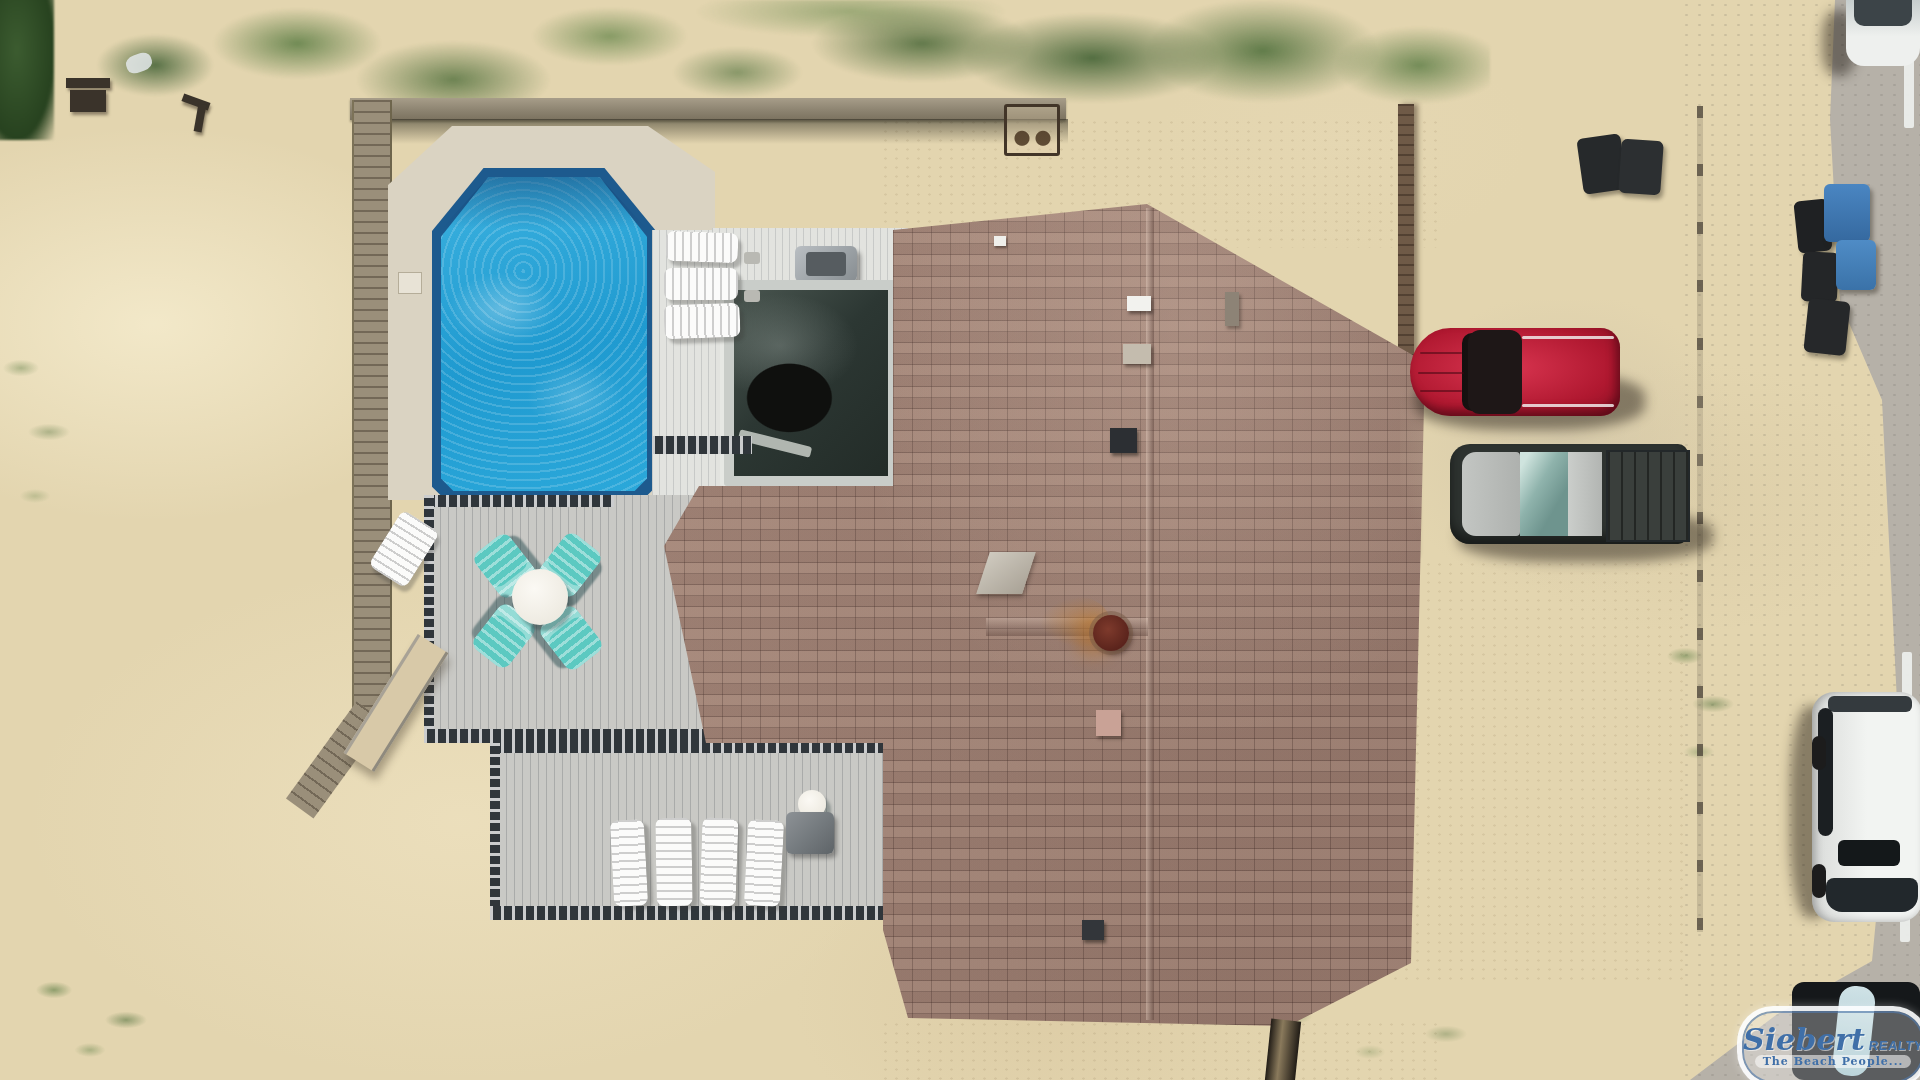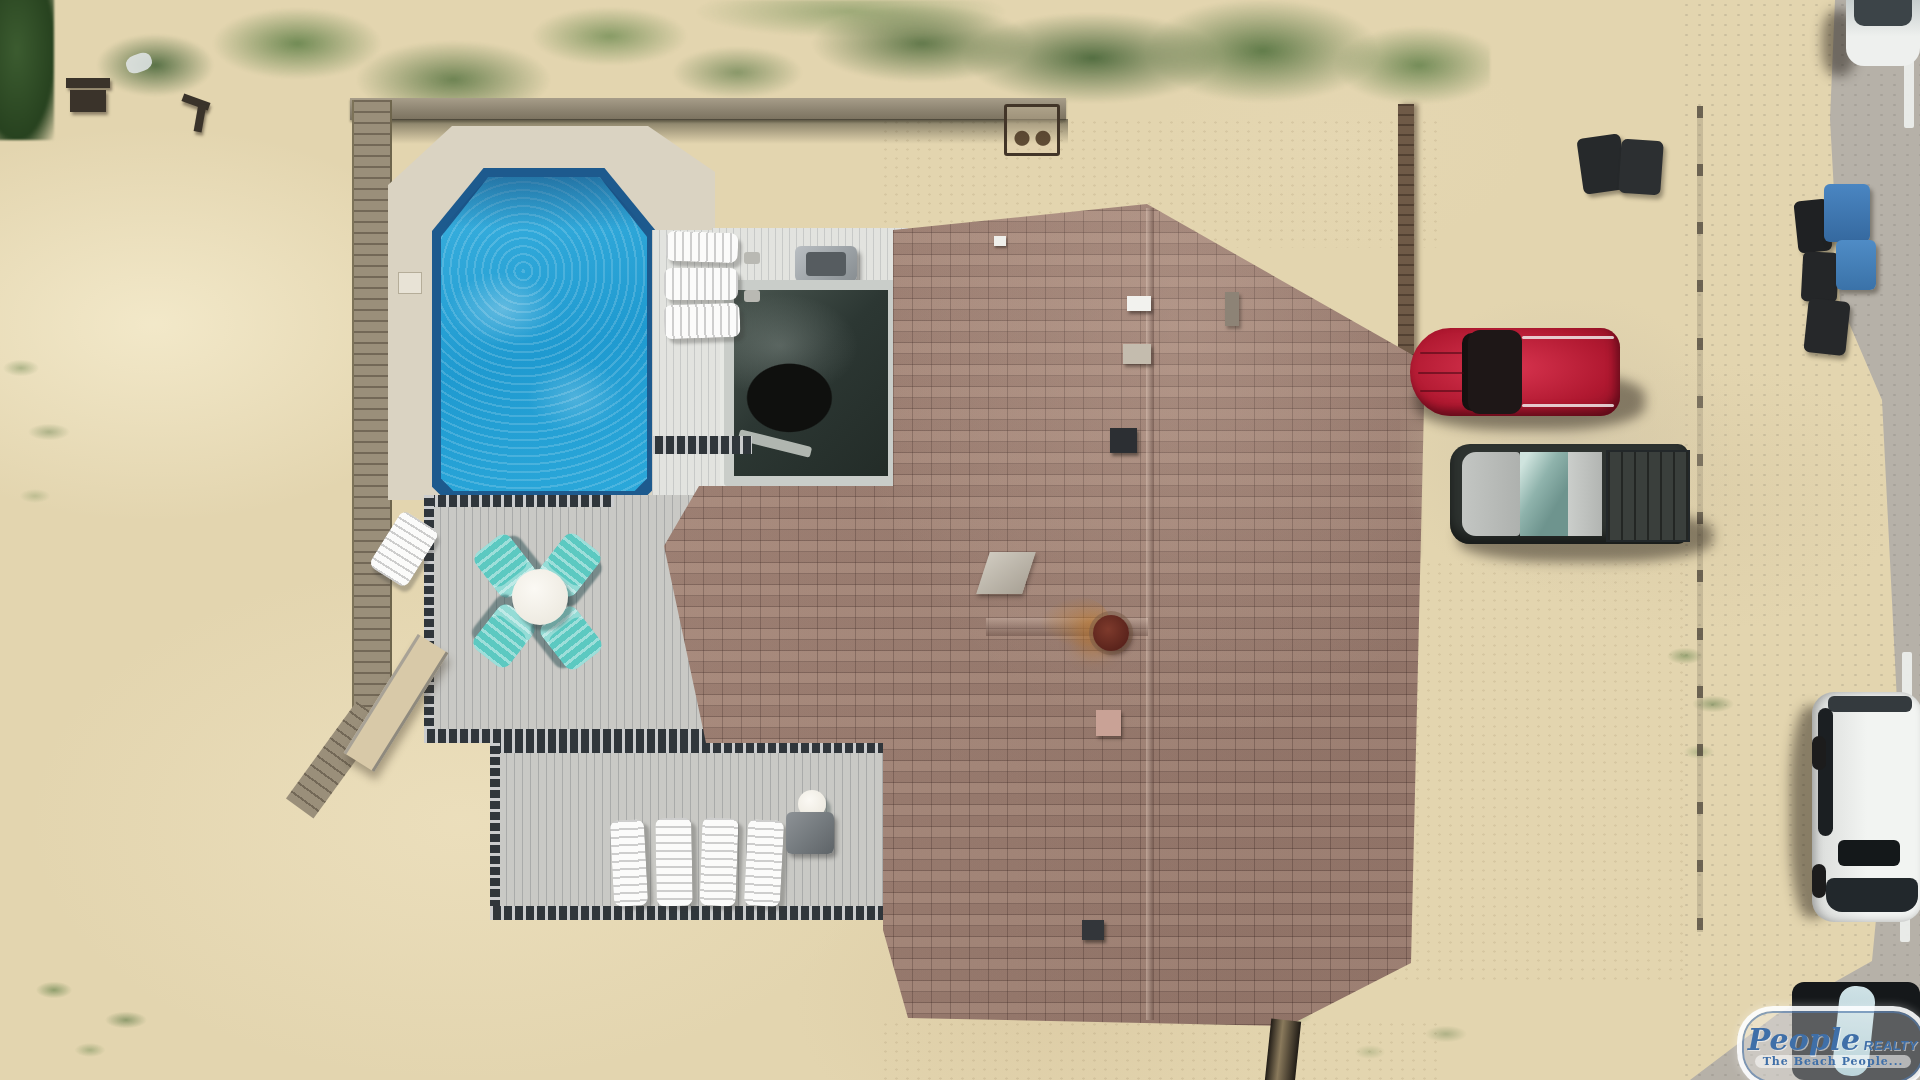--- a/index.html
+++ b/index.html
@@ -342,19 +342,19 @@
   <div class="abs bench" style="left:66px;top:78px;width:44px;height:10px"></div>
   <div class="abs bench" style="left:70px;top:90px;width:36px;height:22px"></div>
   <div class="abs bench" style="left:182px;top:98px;width:28px;height:8px;transform:rotate(20deg)"></div>
   <div class="abs bench" style="left:196px;top:104px;width:8px;height:28px;transform:rotate(10deg)"></div>
   <div class="abs" style="left:126px;top:54px;width:26px;height:18px;background:#e3e8ea;border-radius:40%;transform:rotate(-20deg);opacity:.85"></div>
 
   <div class="abs walkway-b"></div>
 
   <div class="abs wm">
     <div class="wm-row">
-      <span class="wm-brand">People</span>
+      <span class="wm-brand">Siebert</span>
       <span class="wm-realty">REALTY</span>
     </div>
     <div class="wm-tag">The Beach People...</div>
   </div>
 
 </div>
 
 </body></html>

